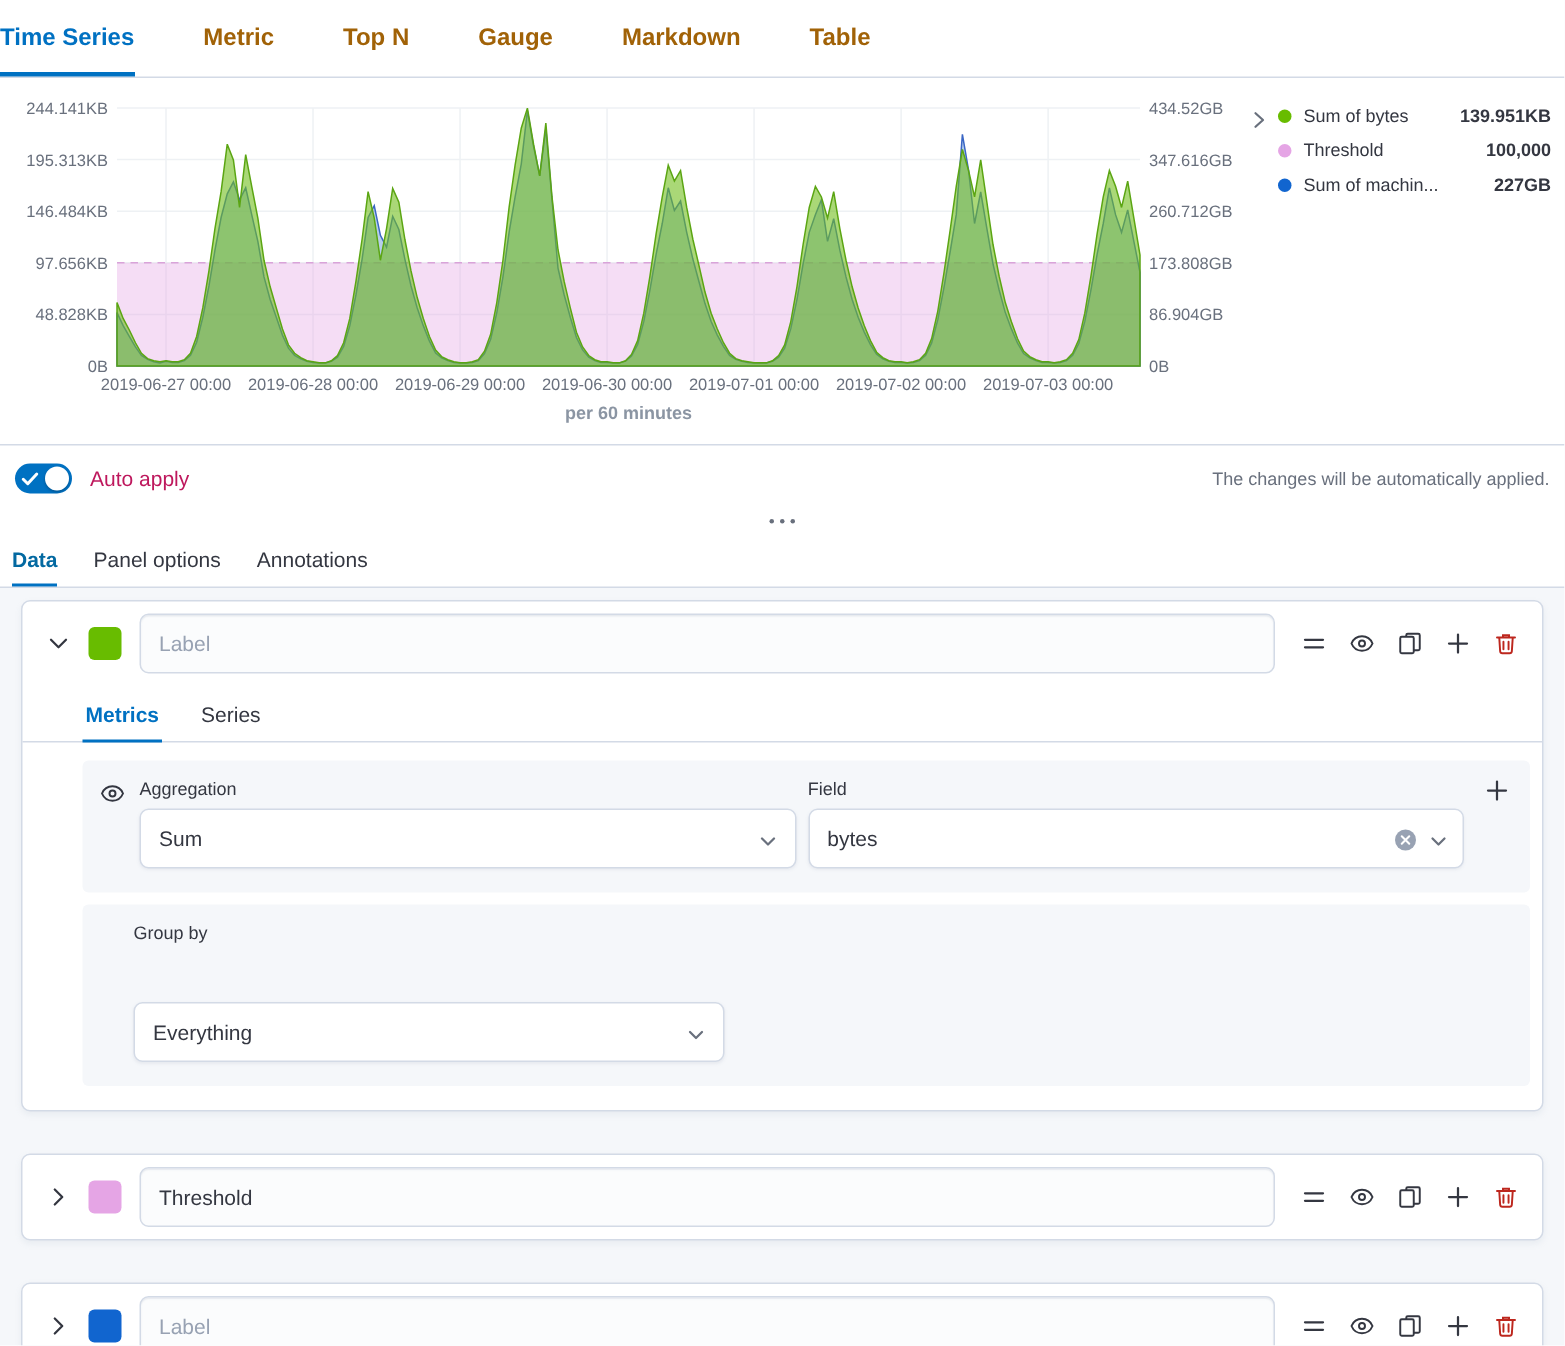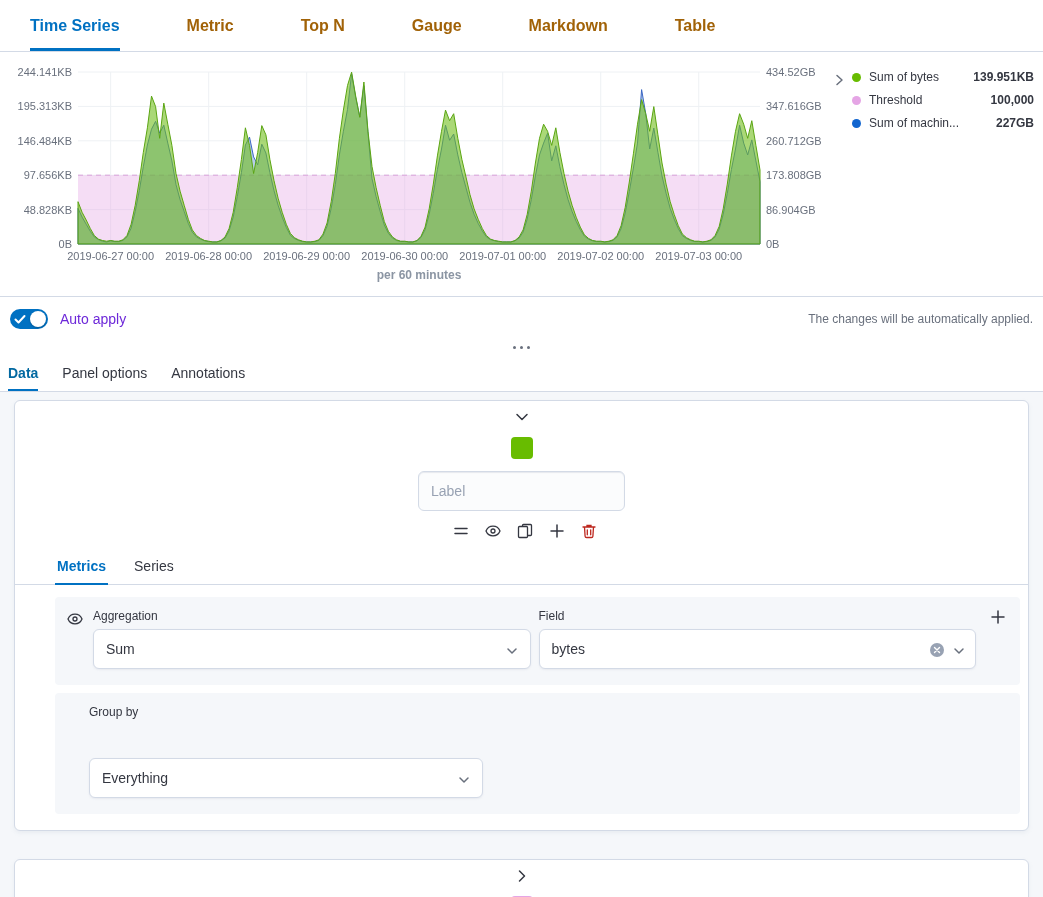--- a/index.html
+++ b/index.html
@@ -5,21 +5,21 @@
   * { box-sizing: border-box; margin: 0; padding: 0; }
   html,body { background:#fff; }
   body {
     width:1043px; height:897px; overflow:hidden;
     font-family:"Liberation Sans", sans-serif; color:#343741;
   }
   .app { width:1043px; height:897px; display:flex; flex-direction:column; }
 
   
   .top-nav { height:52px; border-bottom:1px solid #D3DAE6; display:flex; align-items:stretch;
-             padding-left:30px; gap:67px; background:#fff; flex:0 0 auto; }
+             gap:46px; background:#fff; flex:0 0 auto; }
   .top-tab { display:flex; align-items:center; font-size:16px; color:#a16207; cursor:pointer;
              border-bottom:3px solid transparent; padding-top:3px;font-weight:bold; }
   .top-tab.active { color:#0071C2; border-bottom-color:#0071C2; font-weight:600; }
 
   
   .chart-section { position:relative; height:244px; flex:0 0 auto; }
   #chart-svg { display:block; margin-top:4px; }
   .tick { font-family:"Liberation Sans", sans-serif; font-size:11px; fill:#69707D; }
   .per-label { position:absolute; left:419px; top:216px; transform:translateX(-50%);
                font-size:12px; font-weight:600; color:#8b95a3; }
@@ -32,41 +32,41 @@
   .legend-value { font-weight:700; color:#343741; margin-left:8px; }
 
   
   .autoapply { height:44px; border-top:1px solid #D3DAE6; display:flex; align-items:center;
                padding:0 10px; flex:0 0 auto; }
   .switch { width:38px; height:20px; border-radius:10px; background:#0071C2; position:relative;
             cursor:pointer; flex:0 0 auto; }
   .switch .knob { position:absolute; right:2px; top:2px; width:16px; height:16px; border-radius:50%;
                   background:#fff; box-shadow:0 1px 2px rgba(0,0,0,.25); }
   .switch svg { position:absolute; left:4px; top:4px; }
-  .autoapply-label { margin-left:12px; font-size:14px; color:#6d28d9; }
+  .autoapply-label { margin-left:12px; font-size:14px; color:#be185d; }
   .autoapply-hint { margin-left:auto; font-size:12px; color:#69707D; }
 
   
   .resize-row { height:14px; display:flex; align-items:center; justify-content:center; gap:4px;
                 cursor:row-resize; flex:0 0 auto; }
   .resize-row i { width:3px; height:3px; border-radius:50%; background:#69707D; display:block; }
 
   
   .editor-tabs { height:38px; display:flex; align-items:stretch; gap:24px; padding-left:8px;
                  border-bottom:1px solid #D3DAE6; flex:0 0 auto; }
   .editor-tab { display:flex; align-items:center; font-size:14px; color:#343741; cursor:pointer;
                 border-bottom:2px solid transparent; padding-top:2px; }
   .editor-tab.active { color:#0369a1; border-bottom-color:#0071C2; font-weight:600; }
 
   
   .series-area { flex:1 1 auto; background:#F5F7FA; padding:8px 14px 16px; display:flex;
                  flex-direction:column; gap:28px; overflow:hidden; }
   .card { background:#fff; border:1px solid #D3DAE6; border-radius:6px;
           box-shadow:0 2px 4px rgba(152,162,179,.12); }
-  .card-header { display:flex; align-items:center; padding:8px 16px; gap:12px;flex-direction:column; }
+  .card-header { display:flex; align-items:center; padding:8px 16px; gap:12px; }
   .collapse-btn { width:16px; height:16px; background:none; border:none; padding:0; color:#343741;
                   cursor:pointer; flex:0 0 auto; display:flex; }
   .swatch { width:22px; height:22px; border-radius:4px; flex:0 0 auto; cursor:pointer; border:none; }
   .series-input { flex:1 1 auto; height:40px; border:1px solid #D3DAE6; border-radius:6px;
                   background:#FBFCFD; padding:0 12px; font-size:14px; color:#343741;
                   font-family:"Liberation Sans", sans-serif;
                   box-shadow:inset 0 1px 1px rgba(152,162,179,.2); }
   .series-input::placeholder { color:#98A2B3; }
   .actions { display:flex; align-items:center; gap:16px; margin-left:6px; flex:0 0 auto; }
   .icon-btn { width:16px; height:16px; background:none; border:none; padding:0; color:#343741;

